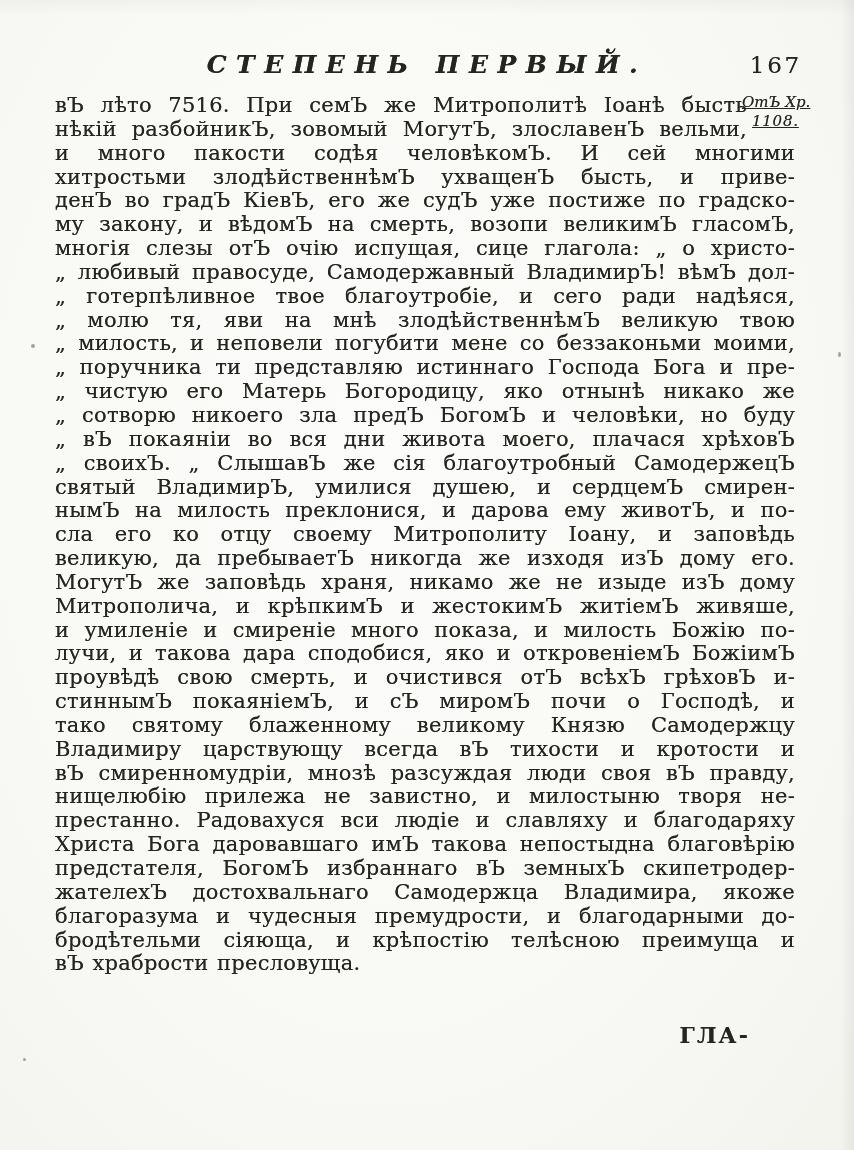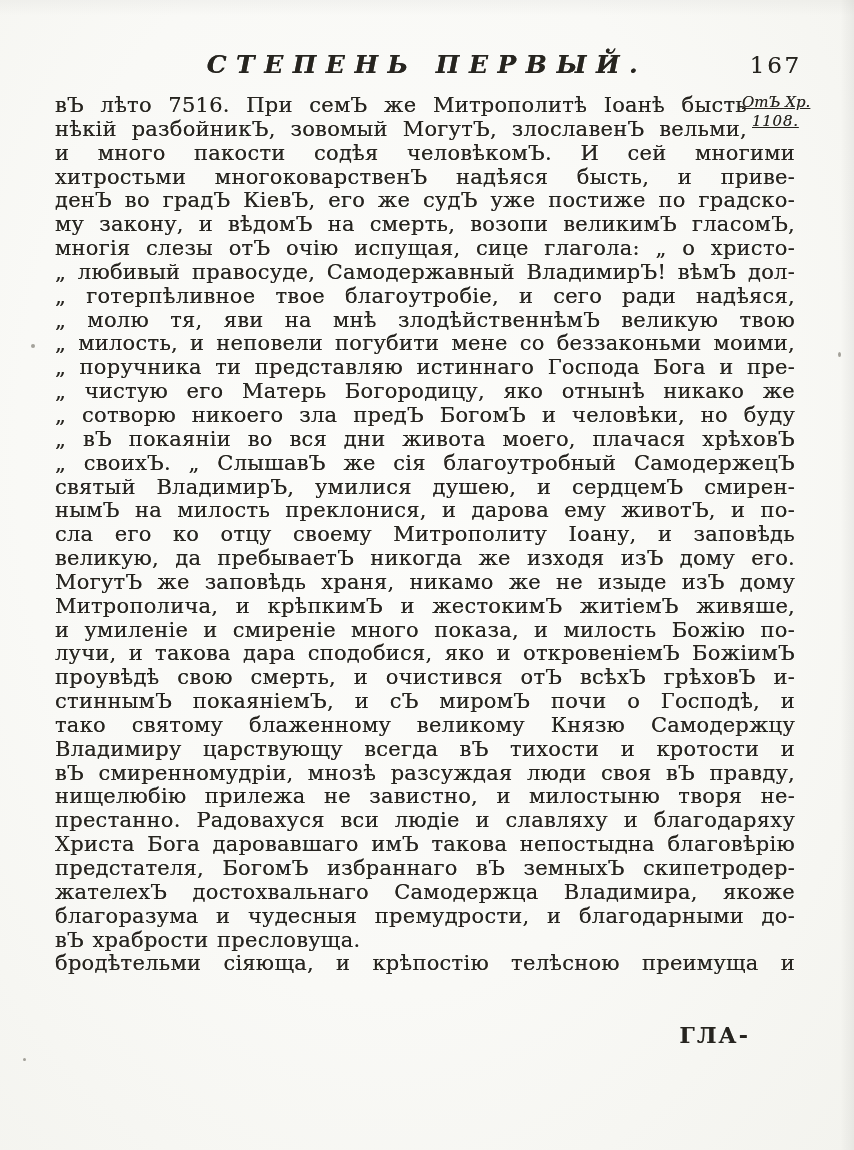--- a/index.html
+++ b/index.html
@@ -128,21 +128,21 @@
 
   <div class="margin-note">
     <div>ОтЪ Хр.</div>
     <div class="year">1108.</div>
   </div>
 
   <div class="text-block">
       <div class="bodyline avoid-margin">вЪ лѣто 7516. При семЪ же Митрополитѣ Іоанѣ бысть</div>
       <div class="bodyline avoid-margin">нѣкій разбойникЪ, зовомый МогутЪ, злославенЪ вельми,</div>
       <div class="bodyline">и много пакости содѣя человѣкомЪ. И сей многими</div>
-      <div class="bodyline">хитростьми многоковарственЪ надѣяся бысть, и приве-</div>
+      <div class="bodyline">хитростьми злодѣйственнѣмЪ ухващенЪ бысть, и приве-</div>
       <div class="bodyline">денЪ во градЪ КіевЪ, его же судЪ уже постиже по градско-</div>
       <div class="bodyline">му закону, и вѣдомЪ на смерть, возопи великимЪ гласомЪ,</div>
       <div class="bodyline">многія слезы отЪ очію испущая, сице глагола: „ о христо-</div>
       <div class="bodyline">„ любивый правосуде, Самодержавный ВладимирЪ! вѣмЪ дол-</div>
       <div class="bodyline">„ готерпѣливное твое благоутробіе, и сего ради надѣяся,</div>
       <div class="bodyline">„ молю тя, яви на мнѣ злодѣйственнѣмЪ великую твою</div>
       <div class="bodyline">„ милость, и неповели погубити мене со беззаконьми моими,</div>
       <div class="bodyline">„ поручника ти представляю истиннаго Господа Бога и пре-</div>
       <div class="bodyline">„ чистую его Матерь Богородицу, яко отнынѣ никако же</div>
       <div class="bodyline">„ сотворю никоего зла предЪ БогомЪ и человѣки, но буду</div>
@@ -160,22 +160,22 @@
       <div class="bodyline">стиннымЪ покаяніемЪ, и сЪ миромЪ почи о Господѣ, и</div>
       <div class="bodyline">тако святому блаженному великому Князю Самодержцу</div>
       <div class="bodyline">Владимиру царствующу всегда вЪ тихости и кротости и</div>
       <div class="bodyline">вЪ смиренномудріи, мнозѣ разсуждая люди своя вЪ правду,</div>
       <div class="bodyline">нищелюбію прилежа не завистно, и милостыню творя не-</div>
       <div class="bodyline">престанно. Радовахуся вси людіе и славляху и благодаряху</div>
       <div class="bodyline">Христа Бога даровавшаго имЪ такова непостыдна благовѣрію</div>
       <div class="bodyline">предстателя, БогомЪ избраннаго вЪ земныхЪ скипетродер-</div>
       <div class="bodyline">жателехЪ достохвальнаго Самодержца Владимира, якоже</div>
       <div class="bodyline">благоразума и чудесныя премудрости, и благодарными до-</div>
+      <div class="bodyline">бродѣтельми сіяюща, и крѣпостію телѣсною преимуща и</div>
       <div class="bodyline last">вЪ храбрости пресловуща.</div>
-      <div class="bodyline">бродѣтельми сіяюща, и крѣпостію телѣсною преимуща и</div>
     </div>
 
   <div class="catchword">ГЛА-</div>
 
   <div class="speck" style="left:31px; top:344px; width:4px; height:4px;"></div>
   <div class="speck" style="left:23px; top:1058px; width:3px; height:3px;"></div>
   <div class="speck" style="left:838px; top:352px; width:3px; height:5px;"></div>
 
 </div>
 

